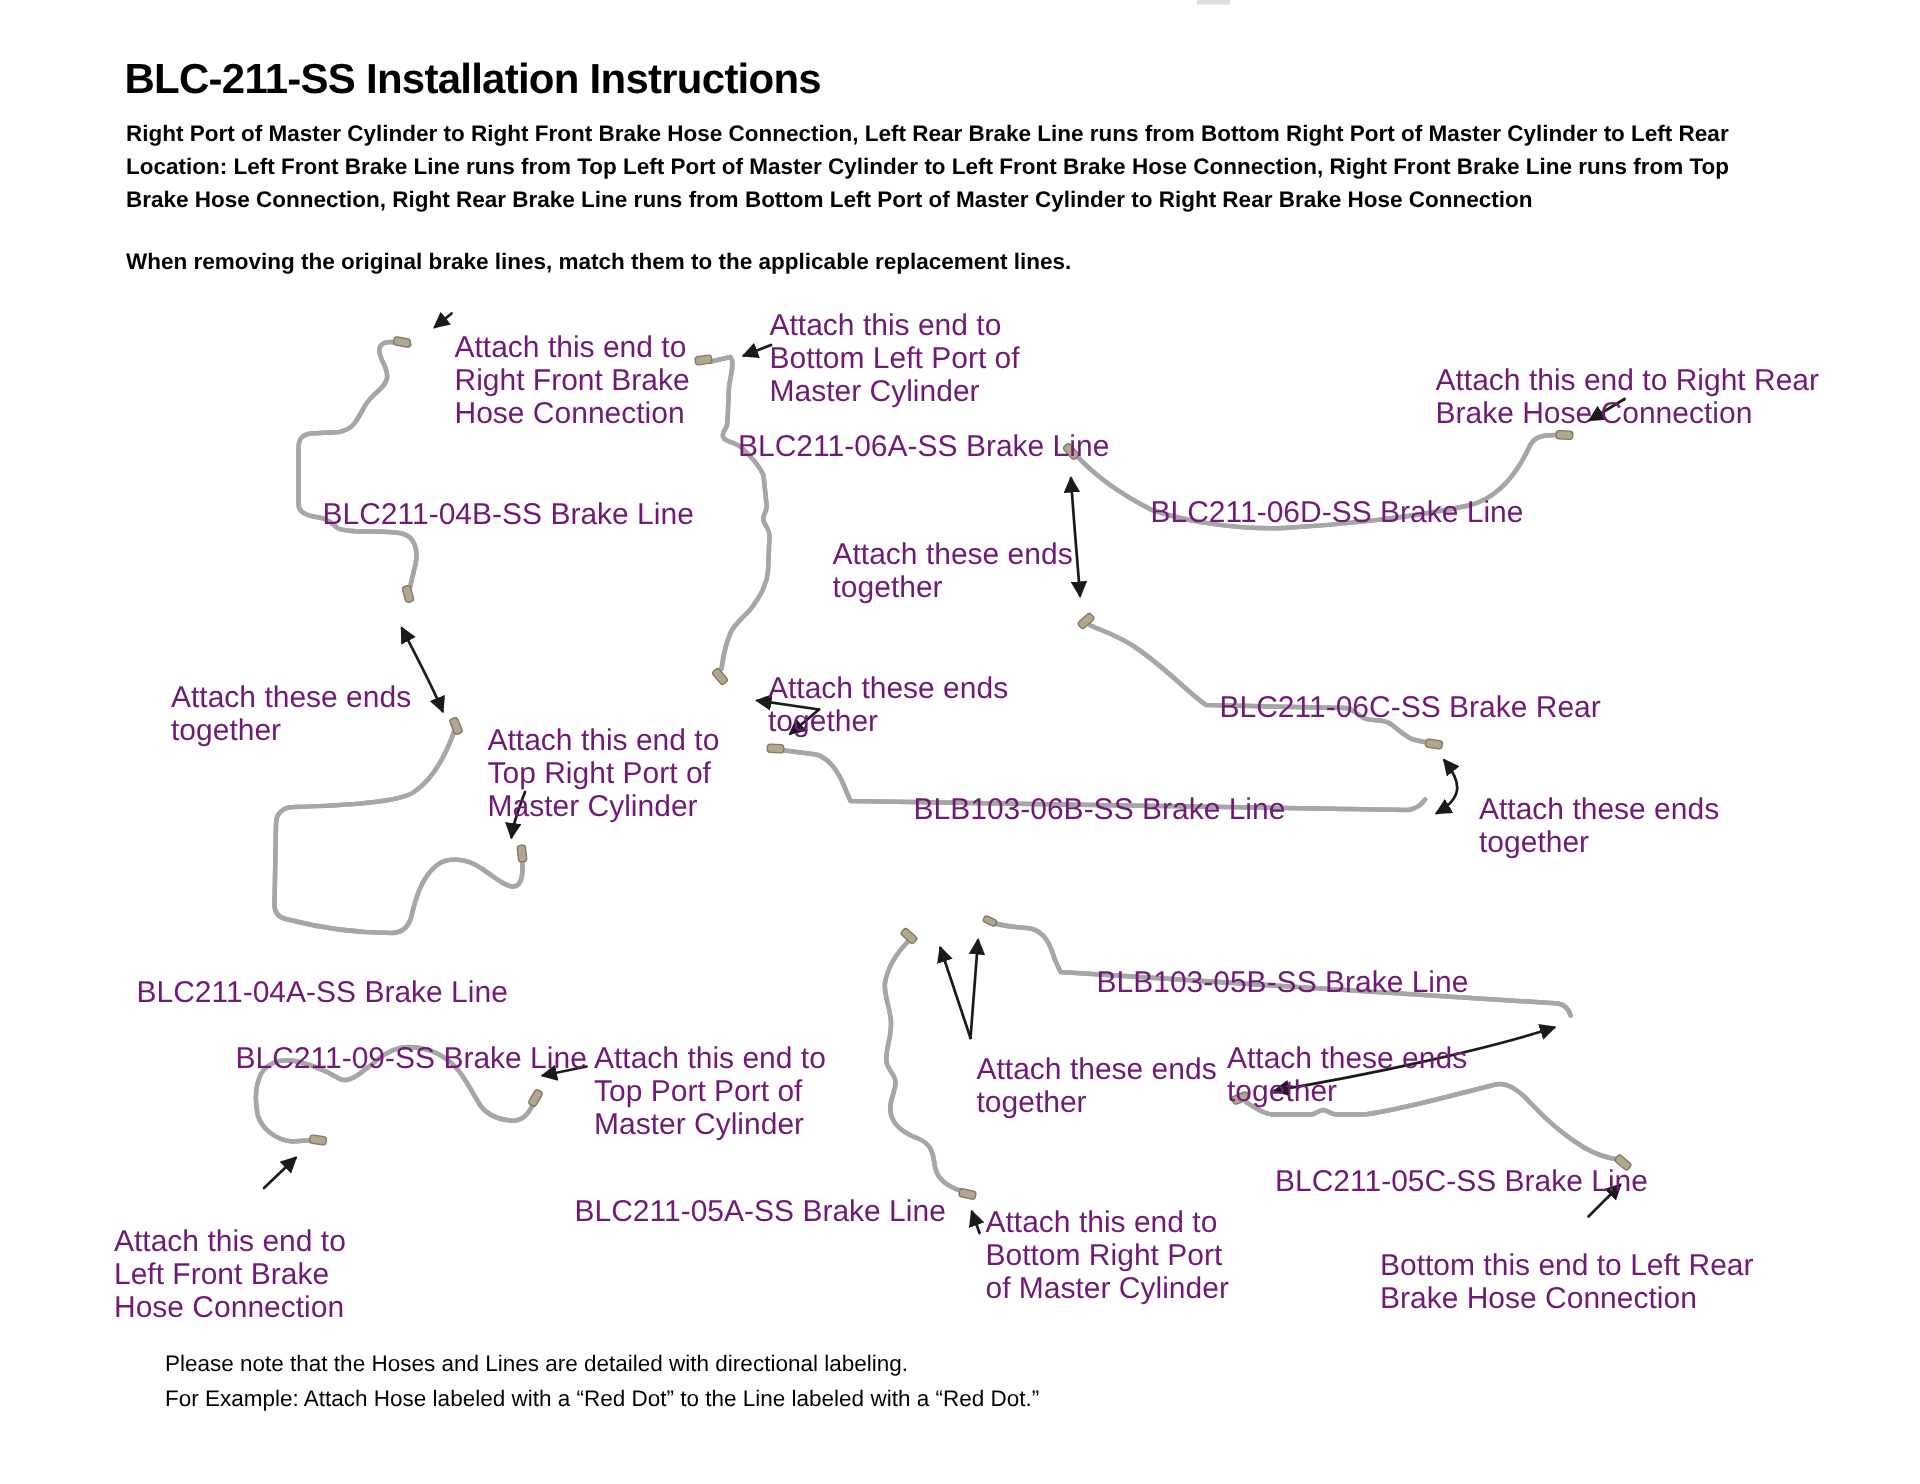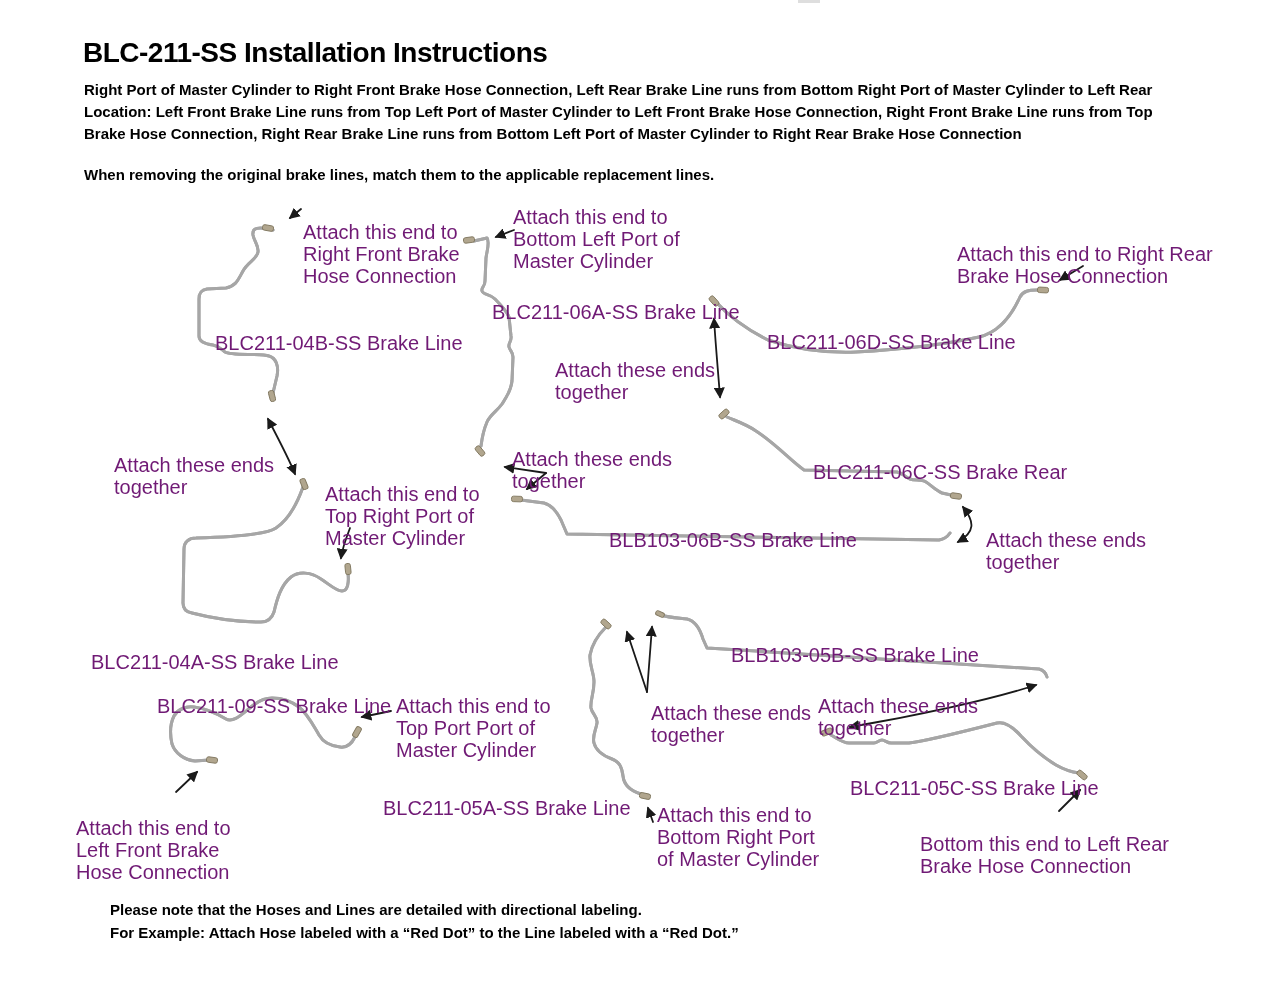--- a/index.html
+++ b/index.html
@@ -7,21 +7,21 @@
         font-family:"Liberation Sans",sans-serif;color:#000;}
   svg.canvas{position:absolute;left:0;top:0;width:1280px;height:989px;}
   .tube{fill:none;stroke:#a6a6a6;stroke-width:3;stroke-linecap:round;stroke-linejoin:round;}
   .tube-hi{fill:none;stroke:#d8d8d8;stroke-width:1.1;stroke-linecap:round;stroke-linejoin:round;}
   .fit{fill:#b1a68e;stroke:#80775f;stroke-width:0.9;}
   .arrow{fill:none;stroke:#1a1a1a;stroke-width:1.8;stroke-linecap:round;}
   .txt{position:absolute;white-space:nowrap;line-height:22px;margin-top:20px;}
   .title{font-size:28px;font-weight:700;letter-spacing:-0.5px;}
   .para{font-size:15px;font-weight:700;}
   .lbl{font-size:20px;font-weight:400;color:#701a75;}
-  .footer{font-size:15px;font-weight:700;line-height:23px;}
+  .footer{font-size:15px;font-weight:400;line-height:23px;}
   .artifact{position:absolute;background:#dedede;}
 </style>
 </head>
 <body>
 
 <div class="page">
 
   <svg class="canvas" viewBox="0 0 1280 989" aria-hidden="true">
     <defs>
       <marker id="ah" viewBox="0 0 10 10" refX="8.5" refY="5" markerWidth="11" markerHeight="11" markerUnits="userSpaceOnUse" orient="auto-start-reverse">
@@ -109,21 +109,21 @@
       <div>Attach this end to</div>
       <div>Right Front Brake</div>
       <div>Hose Connection</div>
     </div>
   <div class="txt lbl" style="left:215px;top:312px">BLC211-04B-SS Brake Line</div>
   <div class="txt lbl" style="left:513px;top:186px">
       <div>Attach this end to</div>
       <div>Bottom Left Port of</div>
       <div>Master Cylinder</div>
     </div>
-  <div class="txt lbl" style="left:492px;top:281px">BLC211-06A-SS Brake Line</div>
+  <div class="txt lbl" style="left:492px;top:267px">BLC211-06A-SS Brake Line</div>
   <div class="txt lbl" style="left:957px;top:223px">
       <div>Attach this end to Right Rear</div>
       <div>Brake Hose Connection</div>
     </div>
   <div class="txt lbl" style="left:767px;top:311px">BLC211-06D-SS Brake Line</div>
   <div class="txt lbl" style="left:555px;top:339px">
       <div>Attach these ends</div>
       <div>together</div>
     </div>
   <div class="txt lbl" style="left:512px;top:428px">

